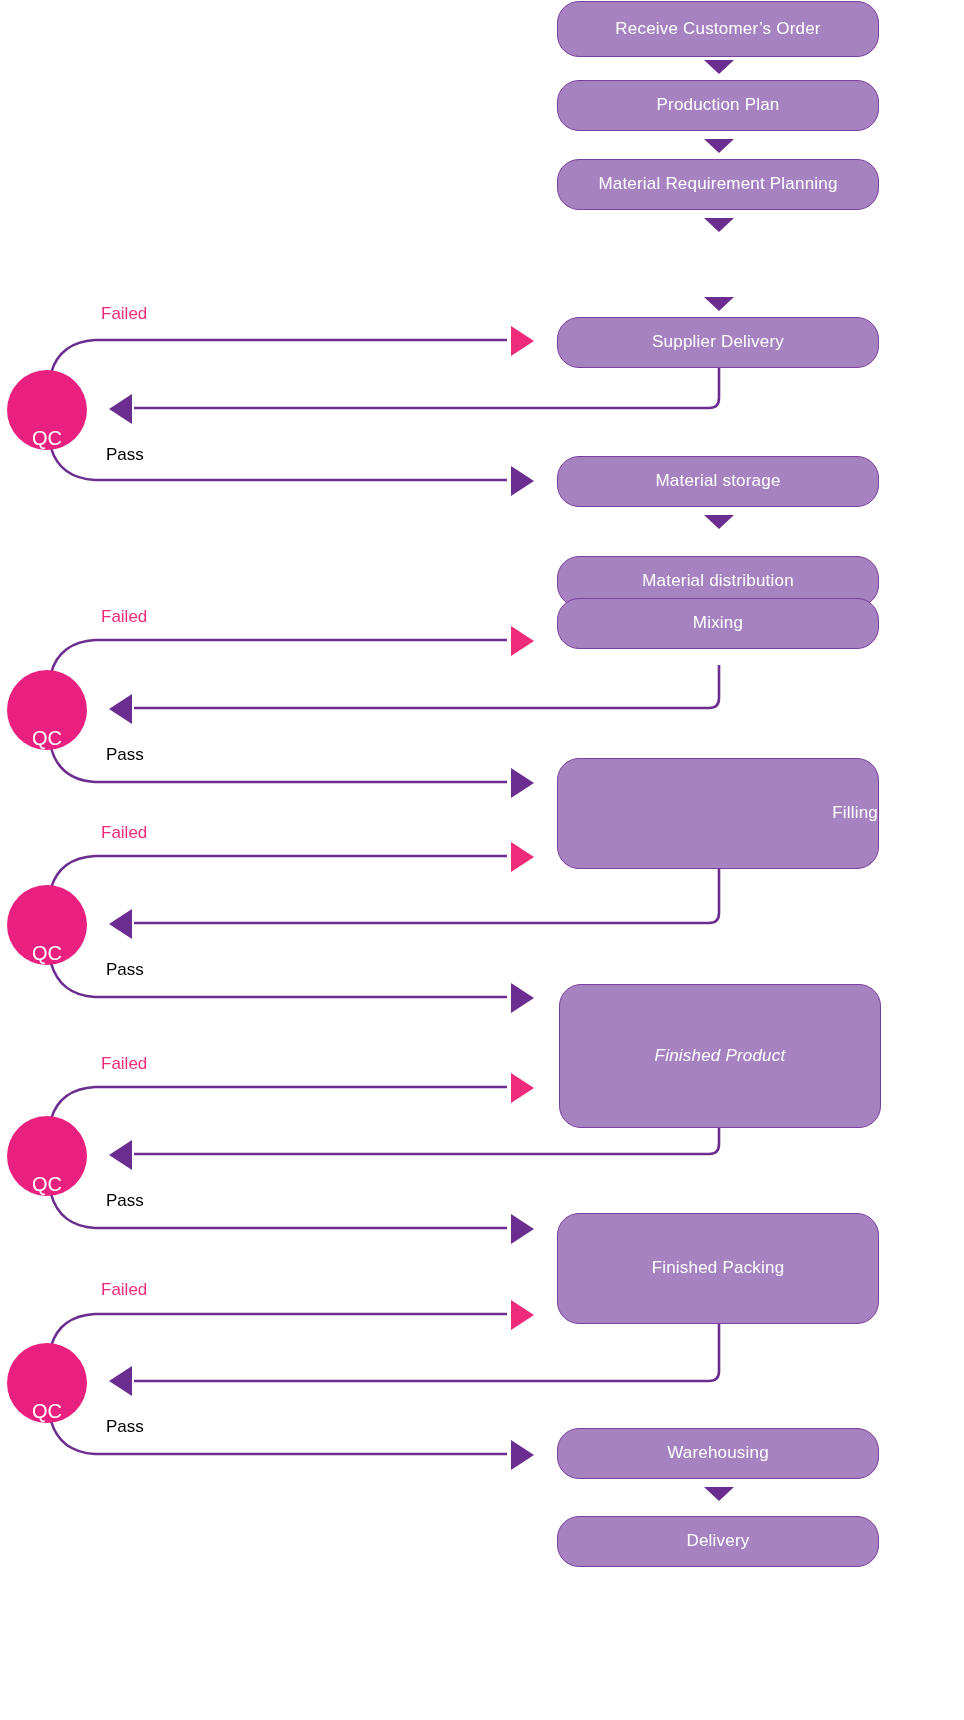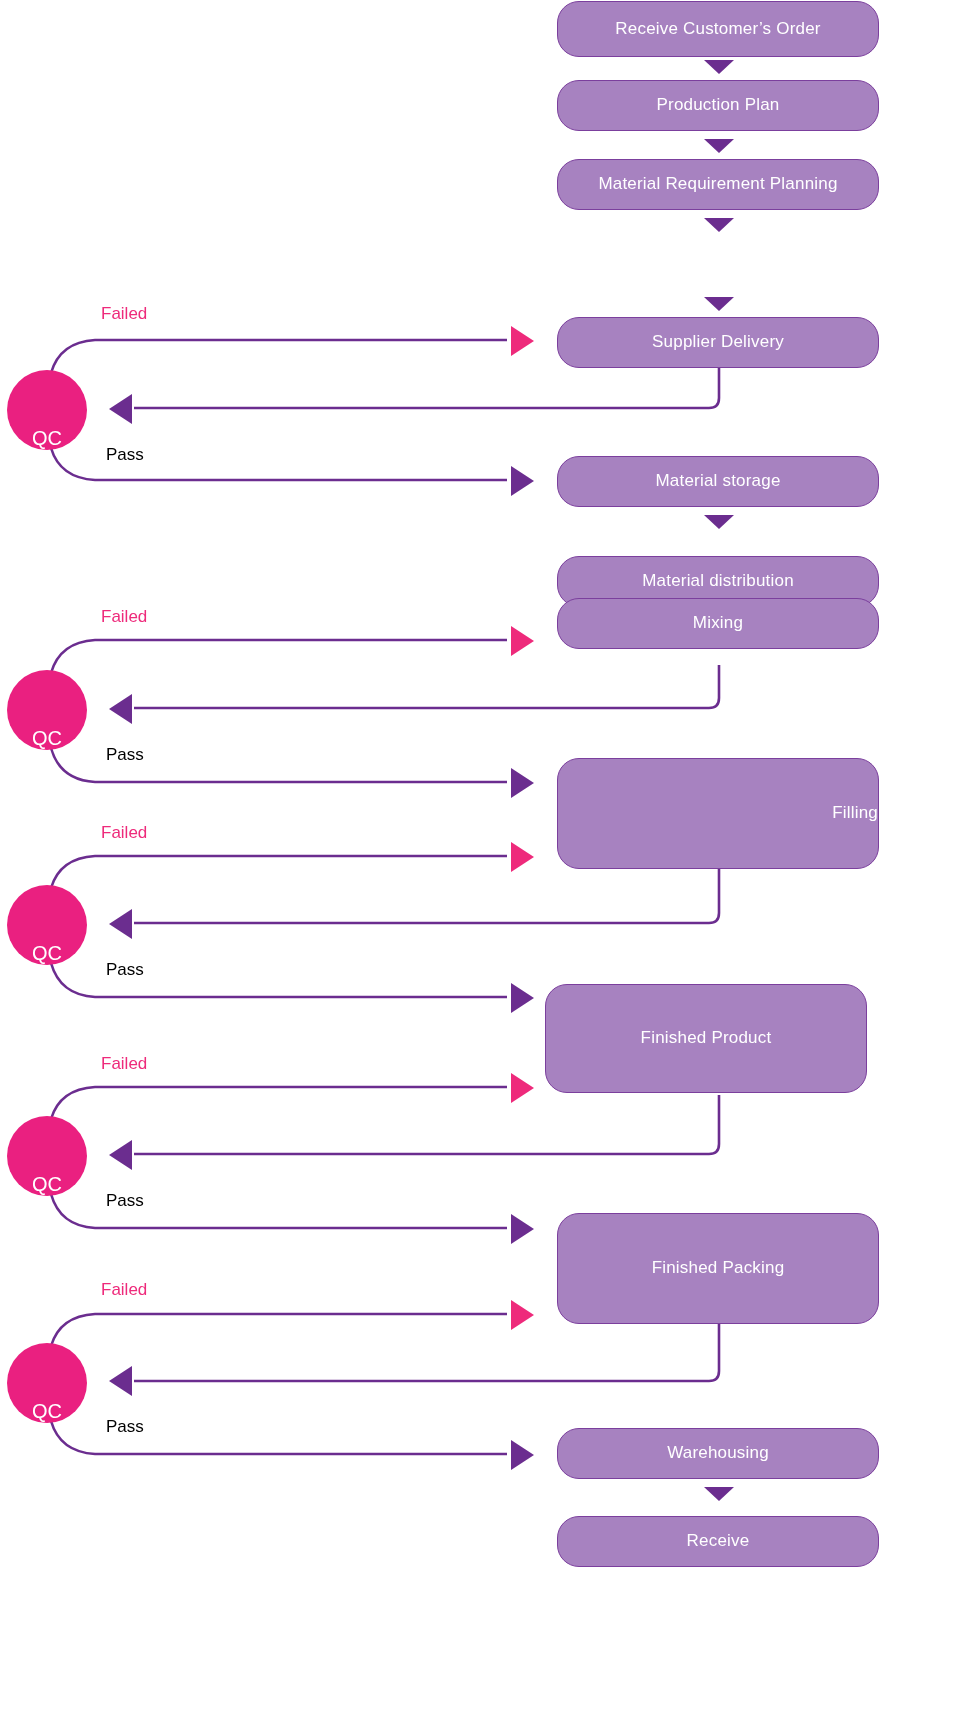--- a/index.html
+++ b/index.html
@@ -140,31 +140,31 @@
   </div>
   <div class="node" style="left:557px;top:535px;width:322px;height:51px;margin-top:21px;">
     <span>Material distribution</span>
   </div>
   <div class="node" style="left:557px;top:598px;width:322px;height:51px;">
     <span>Mixing</span>
   </div>
   <div class="node" style="left:557px;top:758px;width:322px;height:111px;justify-content:flex-end;">
     <span>Filling</span>
   </div>
-  <div class="node" style="left:545px;top:984px;width:322px;height:109px;">
+  <div class="node" style="left:559px;top:984px;width:322px;height:144px;font-style:italic;">
     <span>Finished Product</span>
   </div>
   <div class="node" style="left:557px;top:1213px;width:322px;height:111px;">
     <span>Finished Packing</span>
   </div>
   <div class="node" style="left:557px;top:1428px;width:322px;height:51px;">
     <span>Warehousing</span>
   </div>
   <div class="node" style="left:557px;top:1516px;width:322px;height:51px;">
-    <span>Receive</span>
+    <span>Delivery</span>
   </div>
 
   <div class="qc" style="left:7px;top:370px;">
     <span>QC</span>
   </div>
   <div class="qc" style="left:7px;top:670px;">
     <span>QC</span>
   </div>
   <div class="qc" style="left:7px;top:885px;">
     <span>QC</span>

